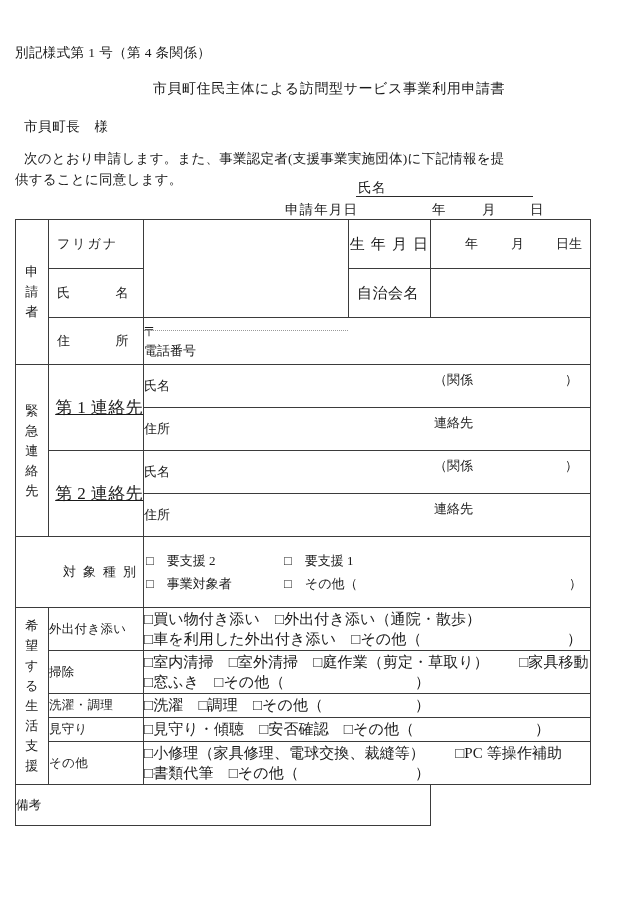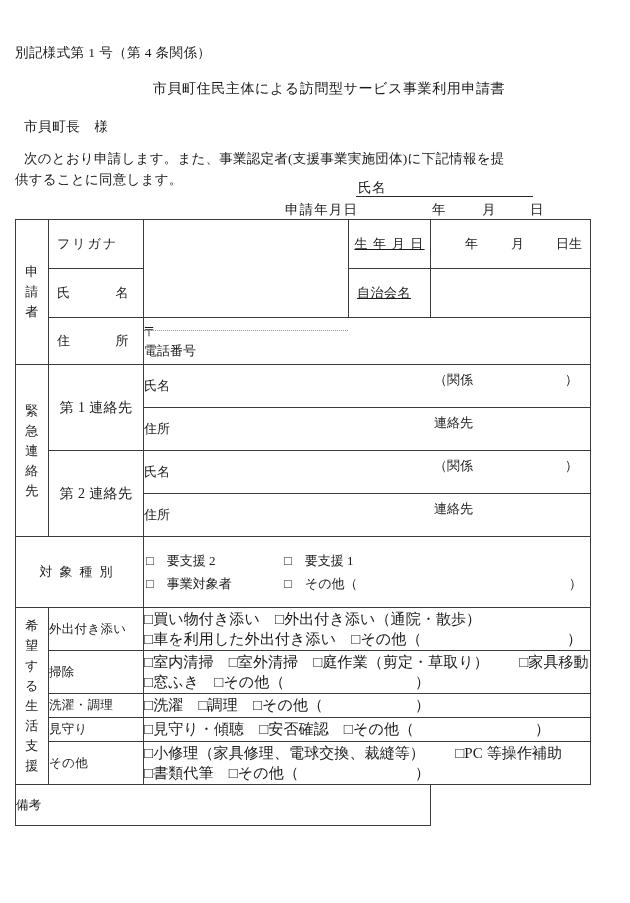--- a/index.html
+++ b/index.html
@@ -127,24 +127,25 @@
     letter-spacing: 0.5px;
     padding: 4px 0;
   }
   .vlabel .vtext {
     display: block;
     line-height: 20px;
   }
   .vlabel .vtext span { display: block; }
 
   .sublabel {
-    text-align: center;
+    text-align: right;
     padding-left: 8px;
-    font-size: 14px;
+    font-size: 17px;
     letter-spacing: 0.4px;
+    text-decoration: underline;
   }
   .sublabel-sp {
     display: flex;
     justify-content: space-between;
     padding: 0 14px 0 8px;
     letter-spacing: 0.4px;
   }
 
   .furigana-cell {
     position: relative;
@@ -157,23 +158,22 @@
     top: 13px;
   }
   .label-spread {
     display: flex;
     justify-content: space-between;
     padding: 0 16px 0 8px;
   }
 
   .dob-label, .auto-label {
     text-align: center;
-    font-size: 13px;
+    font-size: 15px;
     letter-spacing: 1.2px;
-    text-decoration: underline;
   }
   .ymd {
     position: relative;
     height: 100%;
     font-size: 13px;
   }
   .ymd span { position: absolute; top: 50%; transform: translateY(-50%); }
   .ymd .y { left: 34px; }
   .ymd .m { left: 80px; }
   .ymd .d { left: 125px; }
@@ -195,21 +195,21 @@
   .name-rel .paren-close { position: absolute; right: 12px; top: 6px; }
 
   .addr-contact {
     position: relative;
     padding: 6px 8px;
   }
   .addr-contact .ct { position: absolute; left: 290px; top: 6px; }
 
   
   .cat-label {
-    text-align: center;
+    text-align: right;
     letter-spacing: 7px;
     padding-left: 7px;
     font-size: 13px;
   }
   .cat-body {
     padding: 6px 8px 7px 8px;
     line-height: 23px;
     position: relative;
   }
   .cat-body .ln { display: block; position: relative; height: 23px; text-decoration: underline; }

